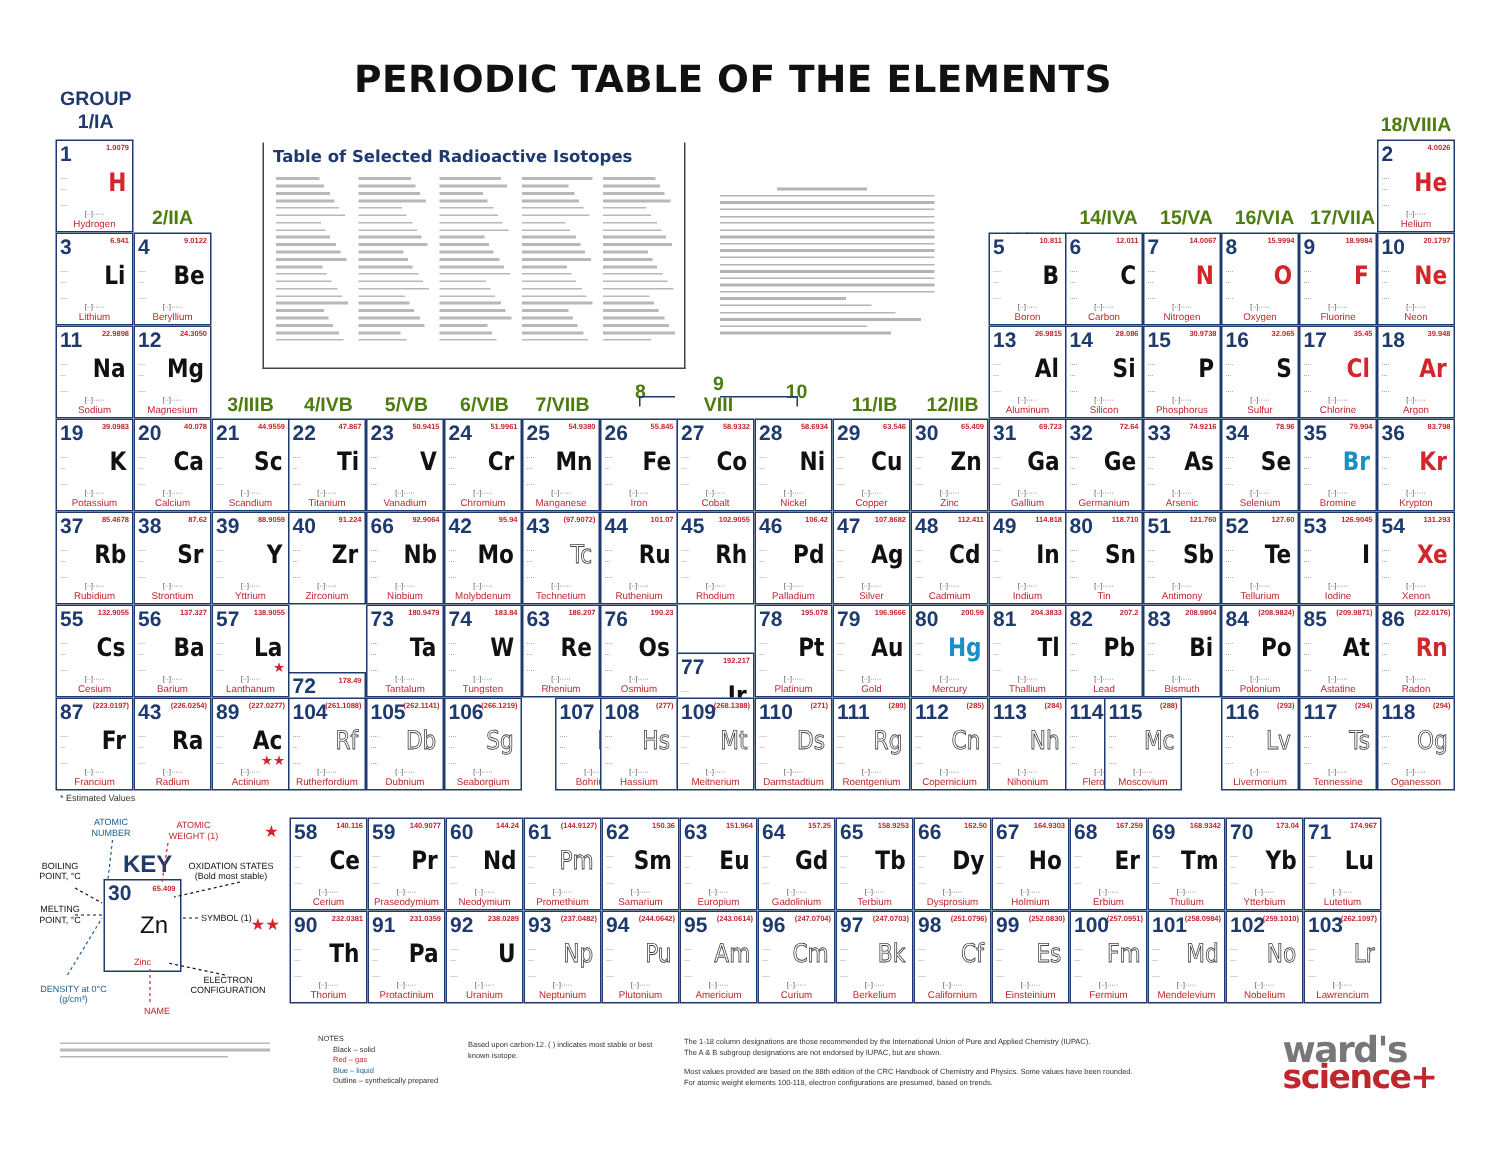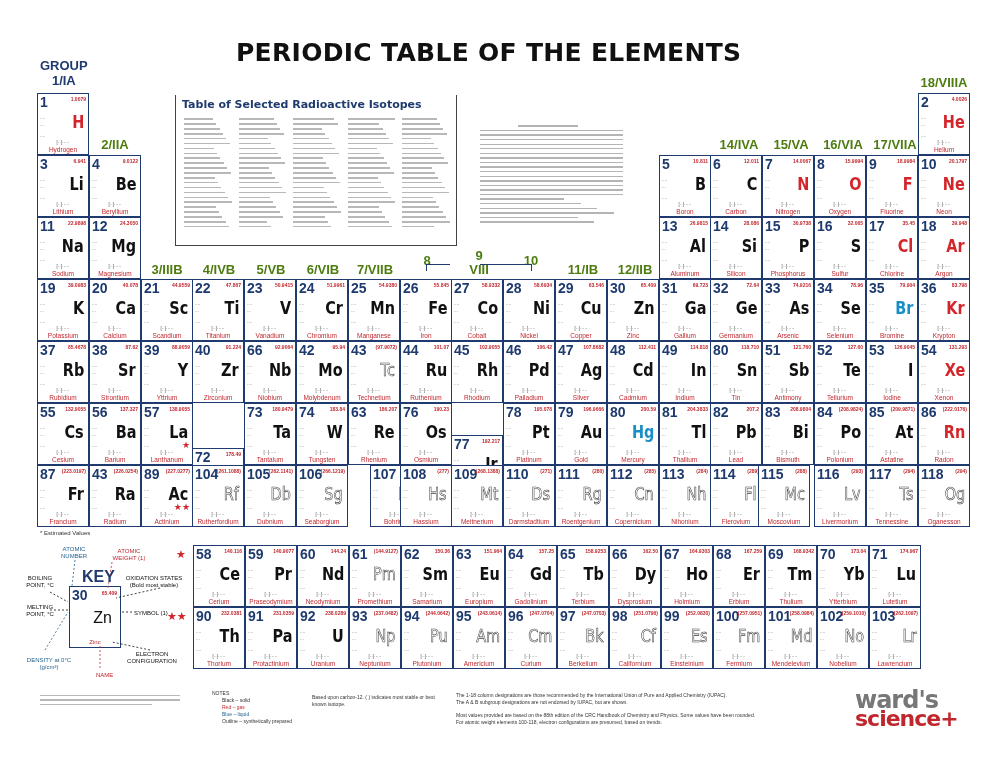--- a/index.html
+++ b/index.html
@@ -1085,21 +1085,21 @@
     <div class="cell" style="left: 710px; top: 465px;">
       <div class="num">114</div>
       <div class="wt">(289)</div>
       <div class="sym syn">Fl</div>
       <div class="sm" style="top: 22px;">····</div>
       <div class="sm" style="top: 29px;">···</div>
       <div class="sm" style="top: 40px;">····</div>
       <div class="ec">[··]·····</div>
       <div class="nm">Flerovium</div>
     </div>
-    <div class="cell" style="left: 758px; top: 465px; padding-left: 43px;">
+    <div class="cell" style="left: 736px; top: 465px; padding-left: 43px;">
       <div class="num">115</div>
       <div class="wt">(288)</div>
       <div class="sym syn">Mc</div>
       <div class="sm" style="top: 22px;">····</div>
       <div class="sm" style="top: 29px;">···</div>
       <div class="sm" style="top: 40px;">····</div>
       <div class="ec">[··]·····</div>
       <div class="nm">Moscovium</div>
     </div>
     <div class="cell" style="left: 814px; top: 465px;">

